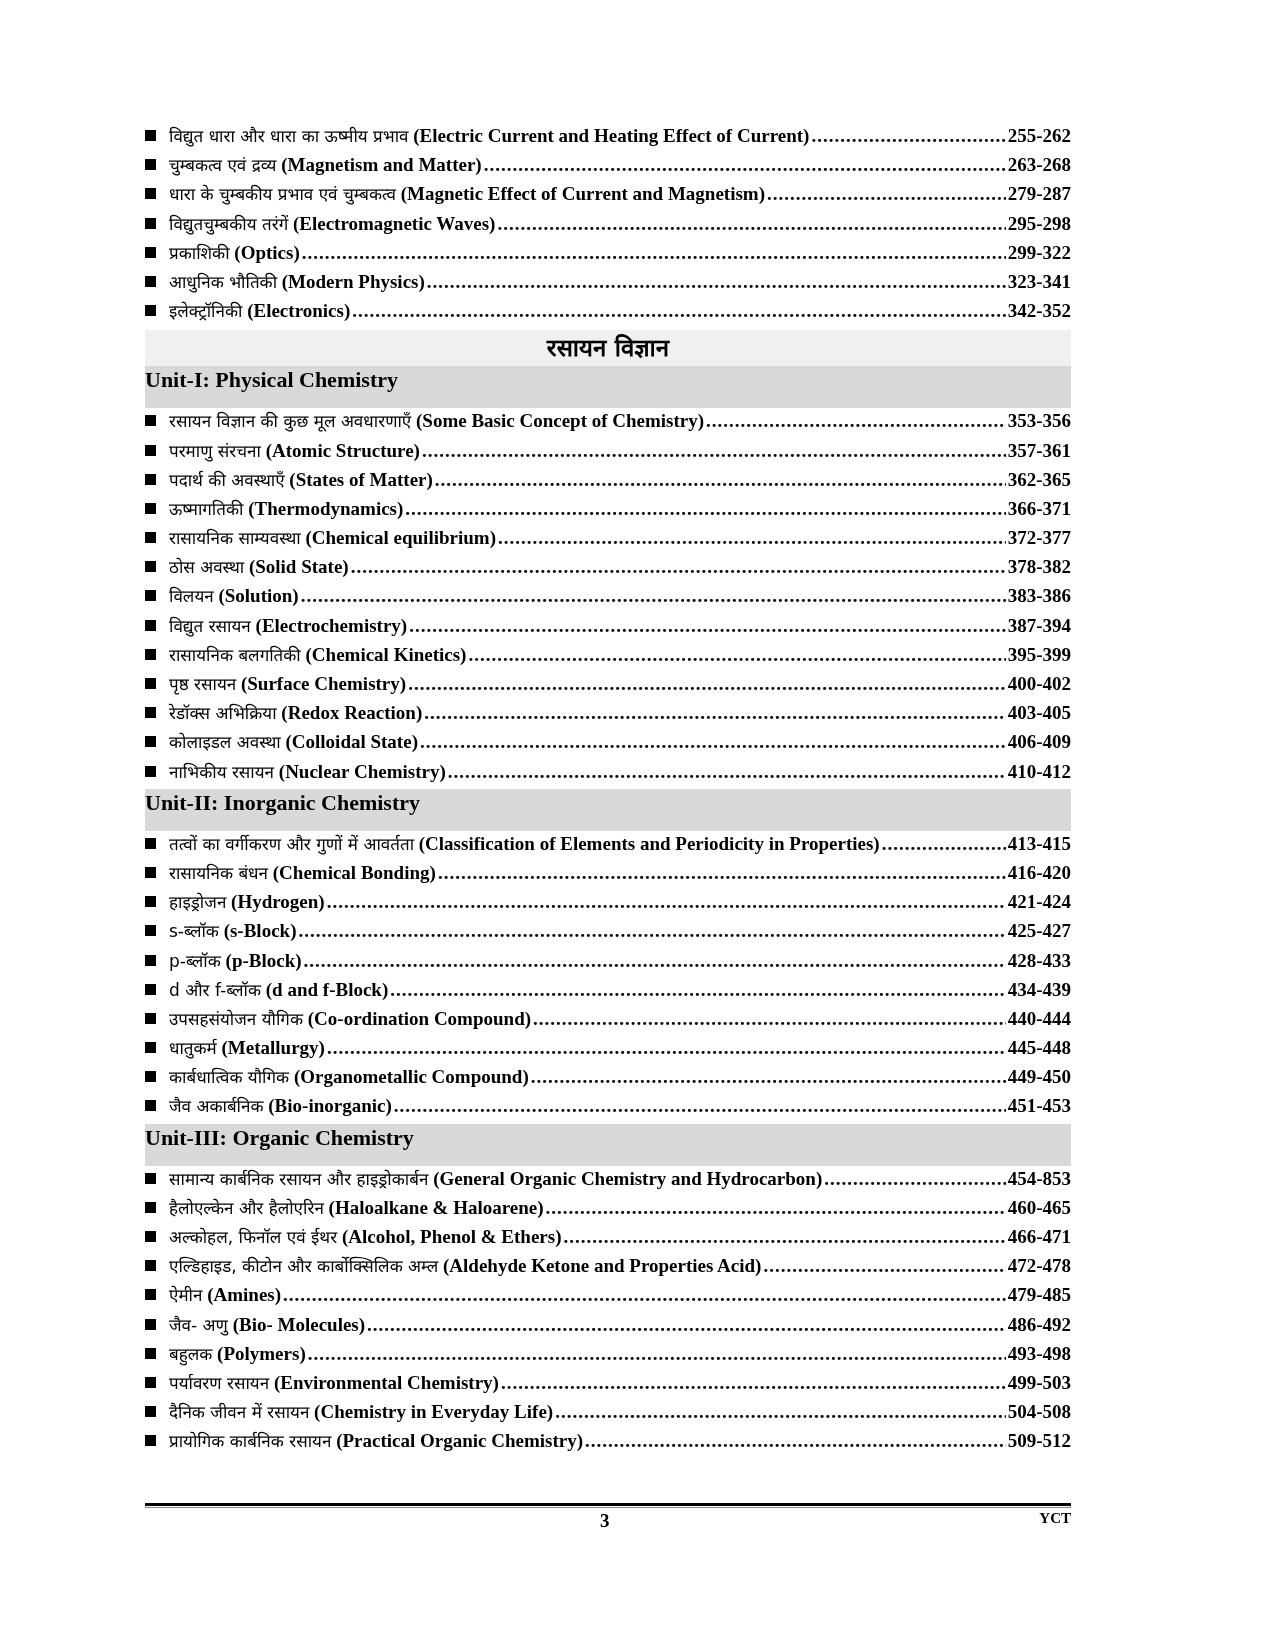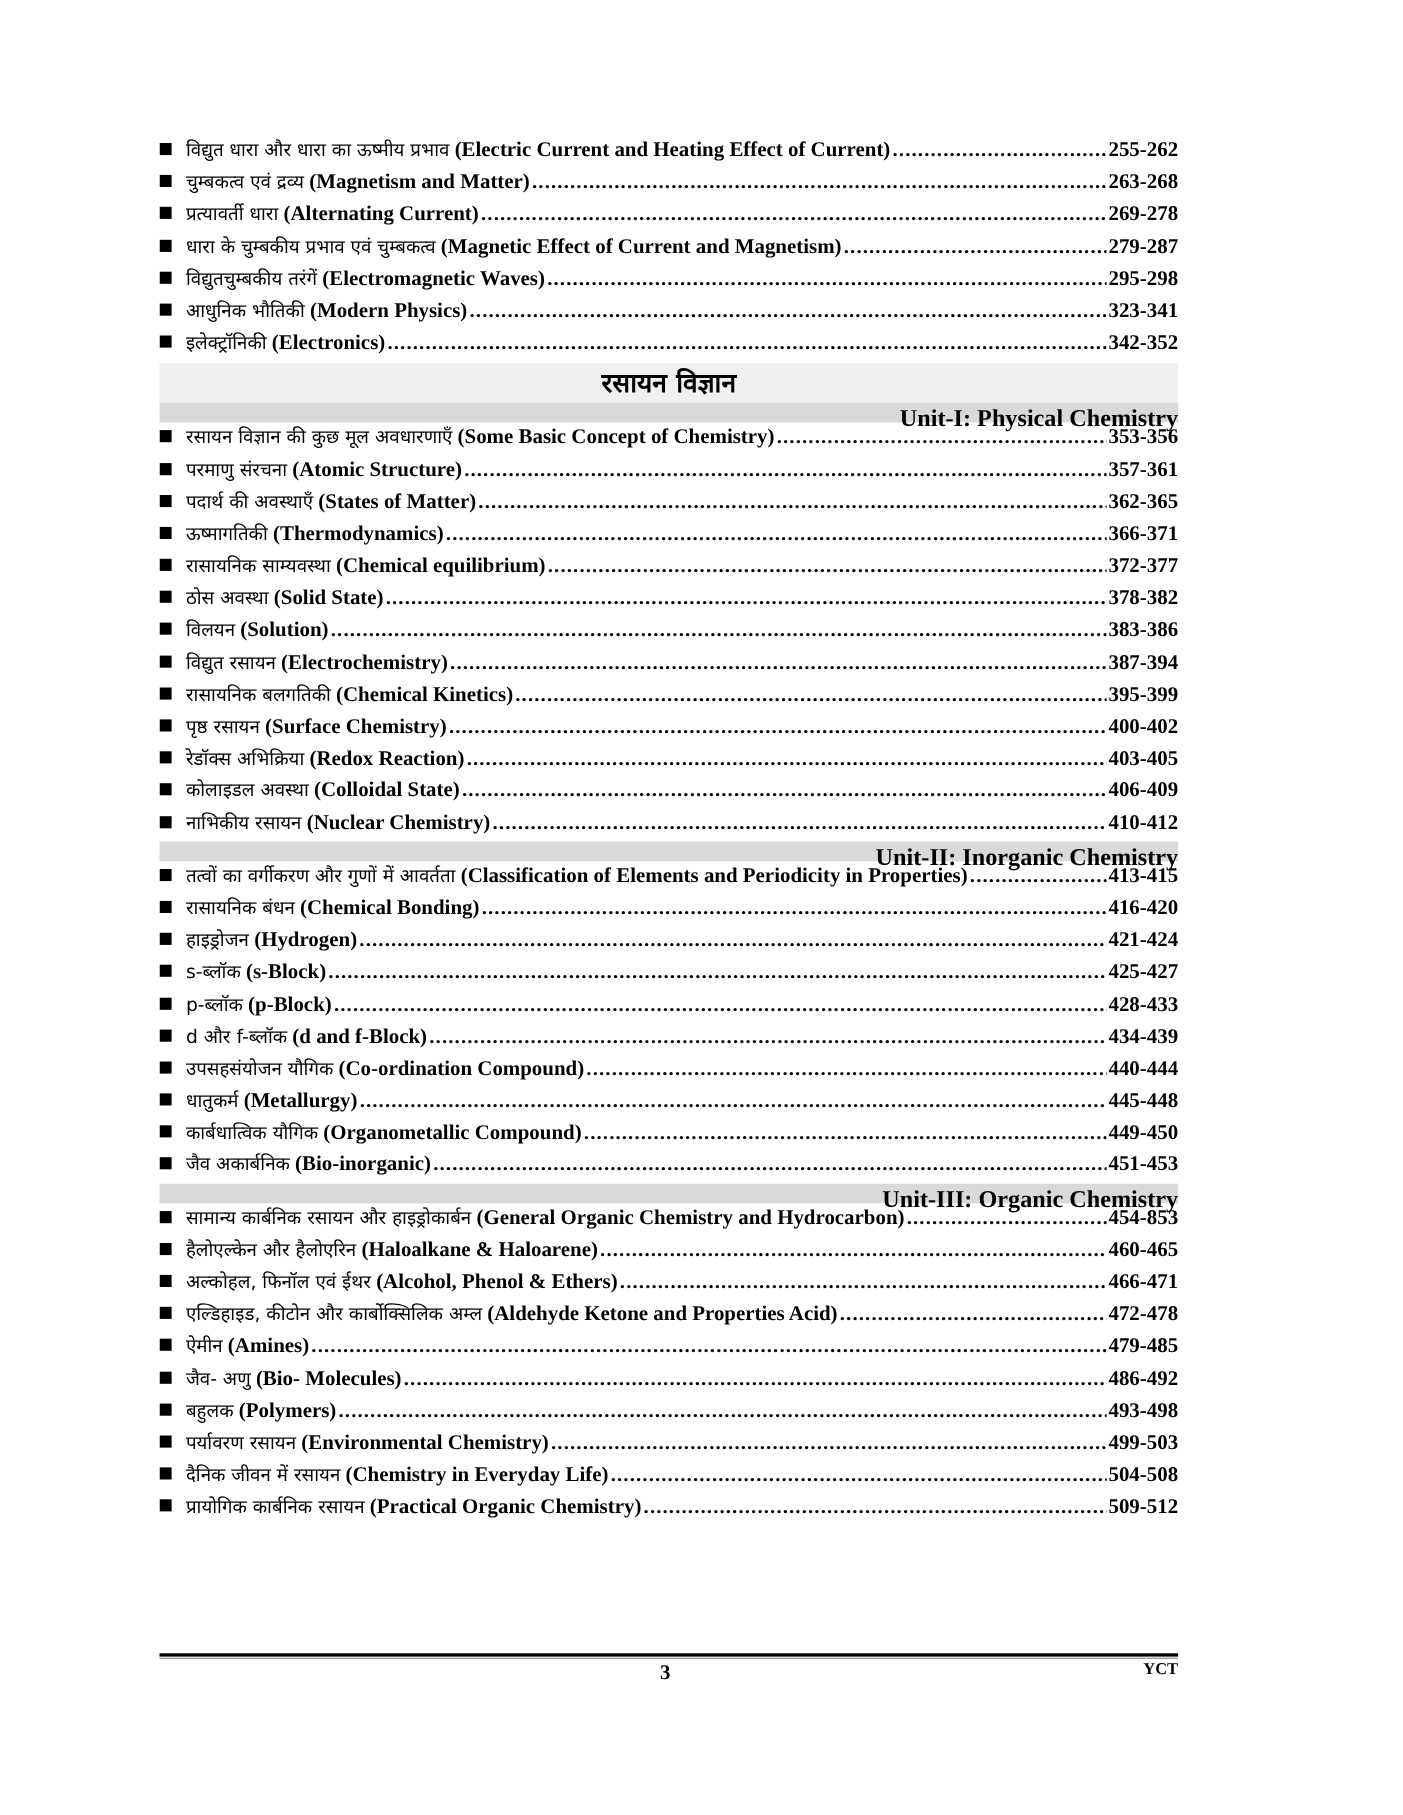--- a/index.html
+++ b/index.html
@@ -6,21 +6,21 @@
   body { width: 1275px; height: 1650px; position: relative; font-family: "Liberation Serif", "DejaVu Serif", serif; color: #000; }
   .content { position: absolute; left: 145px; top: 124px; width: 926px; }
   .row { display: flex; align-items: baseline; height: 29.2px; font-size: 19px; font-weight: bold; white-space: nowrap; overflow: hidden; }
   .bullet { display: inline-block; width: 11px; height: 11px; background: #000; margin-right: 13px; flex: 0 0 auto; position: relative; top: -1px; }
   .title { flex: 0 0 auto; }
   .title .hi { font-weight: normal; font-family: "DejaVu Sans", sans-serif; font-size: 17px; text-align: right; }
   .leader { flex: 1 1 auto; overflow: hidden; margin: 0 2px; letter-spacing: 1px; font-weight: bold; }
   .leader::before { content: "................................................................................................................................................................................................................................................................"; }
   .pages { flex: 0 0 auto; }
   .section-head { background: #f0f0f0; text-align: center; font-family: "DejaVu Sans", sans-serif; font-weight: bold; font-size: 24px; height: 36px; line-height: 36px; margin-top: 2px; }
-  .unit-head { background: #d9d9d9; text-align: right; font-weight: bold; font-size: 22px; height: 18px; line-height: 27px; margin-bottom: 1px; }
+  .unit-head { background: #d9d9d9; text-align: left; font-weight: bold; font-size: 22px; height: 42px; line-height: 27px; margin-bottom: 1px; }
   .footer-rule { position: absolute; left: 145px; top: 1503px; width: 926px; height: 3px; background: #000; }
   .footer-rule2 { position: absolute; left: 145px; top: 1507px; width: 926px; height: 1px; background: #888; }
   .page-num { position: absolute; left: 600px; top: 1510px; font-weight: bold; font-size: 19px; }
   .brand { position: absolute; right: 204px; top: 1510px; font-weight: bold; font-size: 15px; }
 </style>
 </head>
 <body>
 
 <div class="content">
   <div id="physics-list">
@@ -31,35 +31,35 @@
         <span class="pages">255-262</span>
       </div>
       <div class="row">
         <span class="bullet"></span>
         <span class="title"><span class="hi">चुम्बकत्व एवं द्रव्य</span> <span>(Magnetism and Matter)</span></span>
         <span class="leader"></span>
         <span class="pages">263-268</span>
       </div>
       <div class="row">
         <span class="bullet"></span>
-        <span class="title"><span class="hi">प्रत्यावर्ती धारा</span> <span>(Alternating Current)</span></span>
-        <span class="leader"></span>
-        <span class="pages">269-278</span>
-      </div>
-      <div class="row">
-        <span class="bullet"></span>
         <span class="title"><span class="hi">धारा के चुम्बकीय प्रभाव एवं चुम्बकत्व</span> <span>(Magnetic Effect of Current and Magnetism)</span></span>
         <span class="leader"></span>
         <span class="pages">279-287</span>
       </div>
       <div class="row">
         <span class="bullet"></span>
         <span class="title"><span class="hi">विद्युतचुम्बकीय तरंगें</span> <span>(Electromagnetic Waves)</span></span>
         <span class="leader"></span>
         <span class="pages">295-298</span>
+      </div>
+      <div class="row">
+        <span class="bullet"></span>
+        <span class="title"><span class="hi">प्रकाशिकी</span> <span>(Optics)</span></span>
+        <span class="leader"></span>
+        <span class="pages">299-322</span>
       </div>
       <div class="row">
         <span class="bullet"></span>
         <span class="title"><span class="hi">आधुनिक भौतिकी</span> <span>(Modern Physics)</span></span>
         <span class="leader"></span>
         <span class="pages">323-341</span>
       </div>
       <div class="row">
         <span class="bullet"></span>
         <span class="title"><span class="hi">इलेक्ट्रॉनिकी</span> <span>(Electronics)</span></span>

